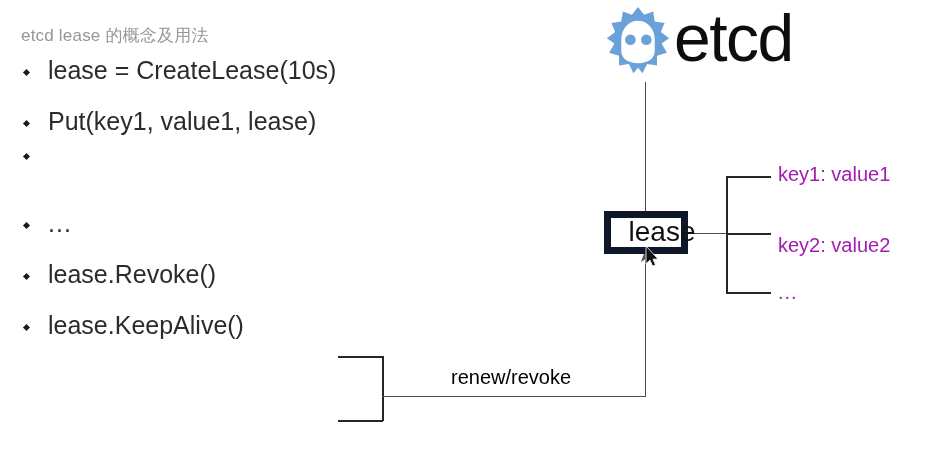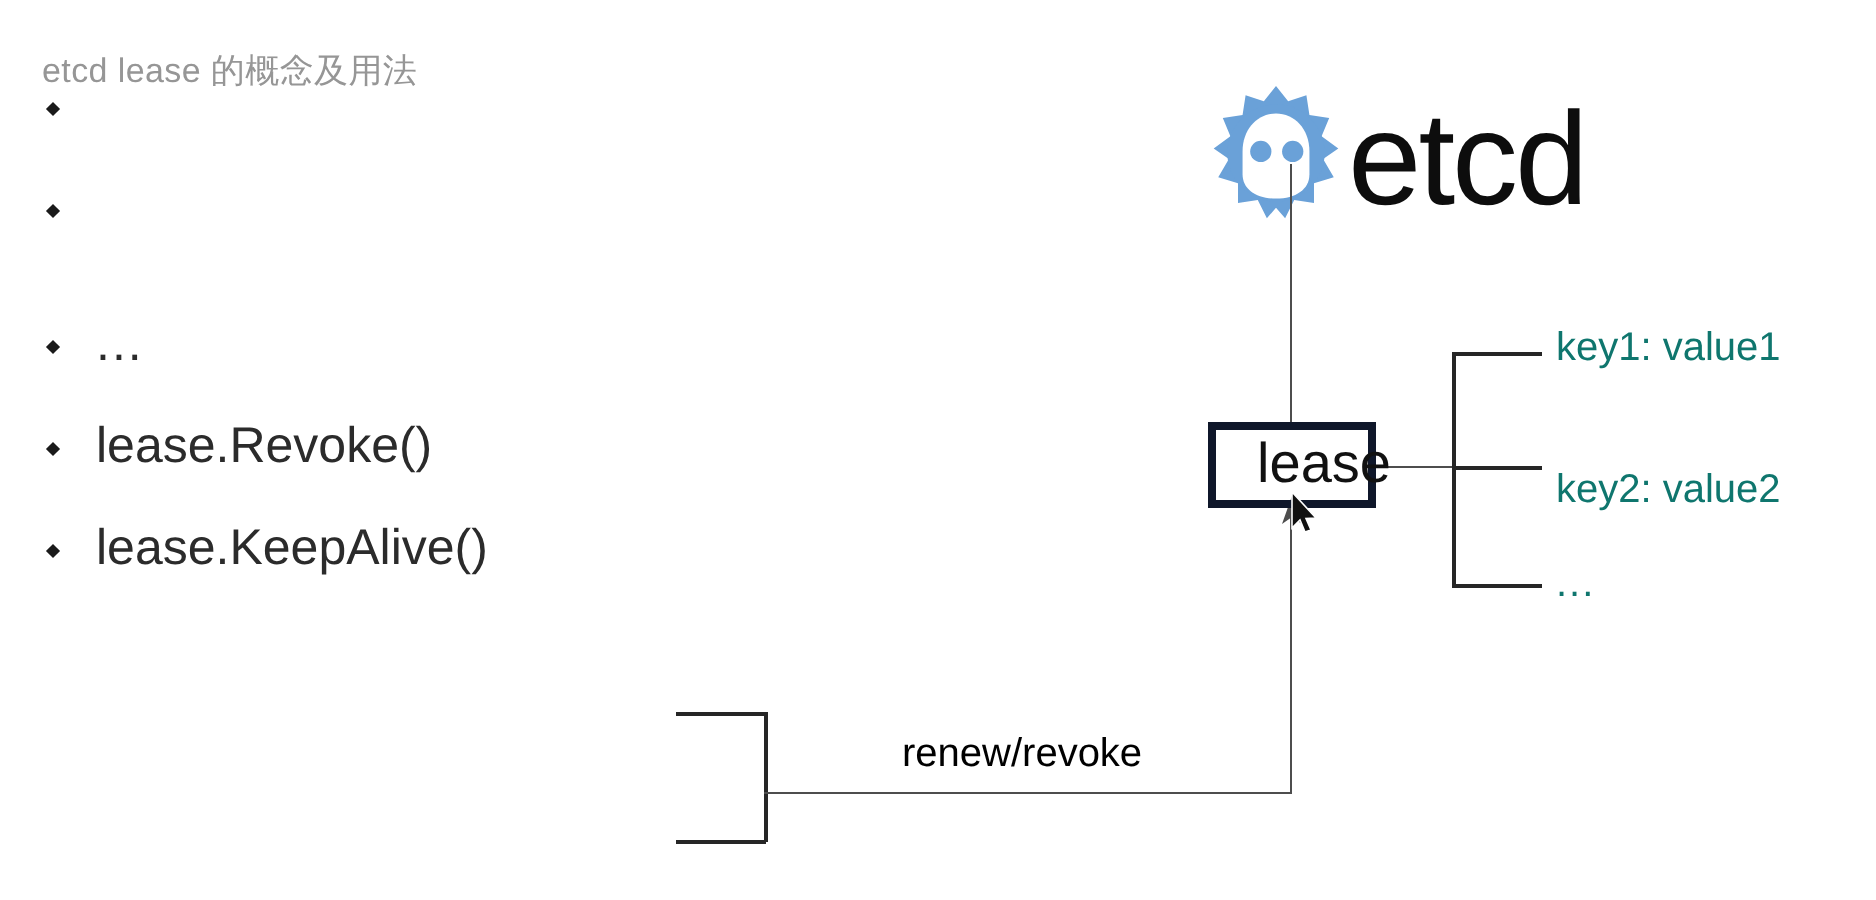--- a/index.html
+++ b/index.html
@@ -68,22 +68,21 @@
   }
 
   
   #etcd-logo {
     position: absolute;
     left: 600px;
     top: 3px;
     width: 250px;
     height: 78px;
     display: flex;
-    align-items: flex-end;
-    margin-top: 35px;
+    align-items: center;
   }
   #etcd-mark { width: 76px; height: 76px; display: block; }
   #etcd-wordmark {
     font-size: 66px;
     line-height: 66px;
     color: #0d0d0d;
     letter-spacing: -1.5px;
     margin-left: -2px;
     position: relative;
     top: -4px;
@@ -104,42 +103,42 @@
   .line-v.dark { background: #262626; width: 2px; }
   .line-h.dark { background: #262626; height: 2px; }
 
   
   #lease-box {
     position: absolute;
     left: 604px;
     top: 211px;
     width: 84px;
     height: 43px;
-    border: 4px solid #0f172a;
+    border: 7px solid #0f172a;
     box-sizing: border-box;
     display: flex;
     align-items: center;
     justify-content: center;
     padding-left: 32px;
   }
   #lease-box-label {
     font-size: 28px;
     line-height: 30px;
     color: #111111;
     position: relative;
     top: -1px;
   }
 
   
   .kv-item {
     position: absolute;
     left: 778px;
     font-size: 20px;
     line-height: 22px;
-    color: #0f766e;
+    color: #a21caf;
     white-space: nowrap;
   }
   #kv-0 { top: 163px; }
   #kv-1 { top: 234px; }
   #kv-2 { top: 281px; letter-spacing: 1px; }
 
   
   #renew-revoke-label {
     position: absolute;
     left: 451px;
@@ -159,25 +158,32 @@
     height: 21px;
   }
 </style>
 </head>
 <body>
 
 <div id="slide-title">etcd lease 的概念及用法</div>
 
 <div id="bullet-list">
 
-
-  <div class="bullet-row">
-    <span class="bullet-marker">
-        <i class="diamond"></i>
-      </span>
+  <div class="bullet-row">
+    <span class="bullet-marker">
+        <i class="diamond"></i>
+      </span>
+    <span class="bullet-text">lease = CreateLease(10s)</span>
+  </div>
+
+  <div class="bullet-row">
+    <span class="bullet-marker">
+        <i class="diamond"></i>
+      </span>
+    <span class="bullet-text">Put(key1, value1, lease)</span>
   </div>
 
   <div class="bullet-row">
     <span class="bullet-marker">
         <i class="diamond"></i>
       </span>
   </div>
 
   <div class="bullet-row">
     <span class="bullet-marker">

